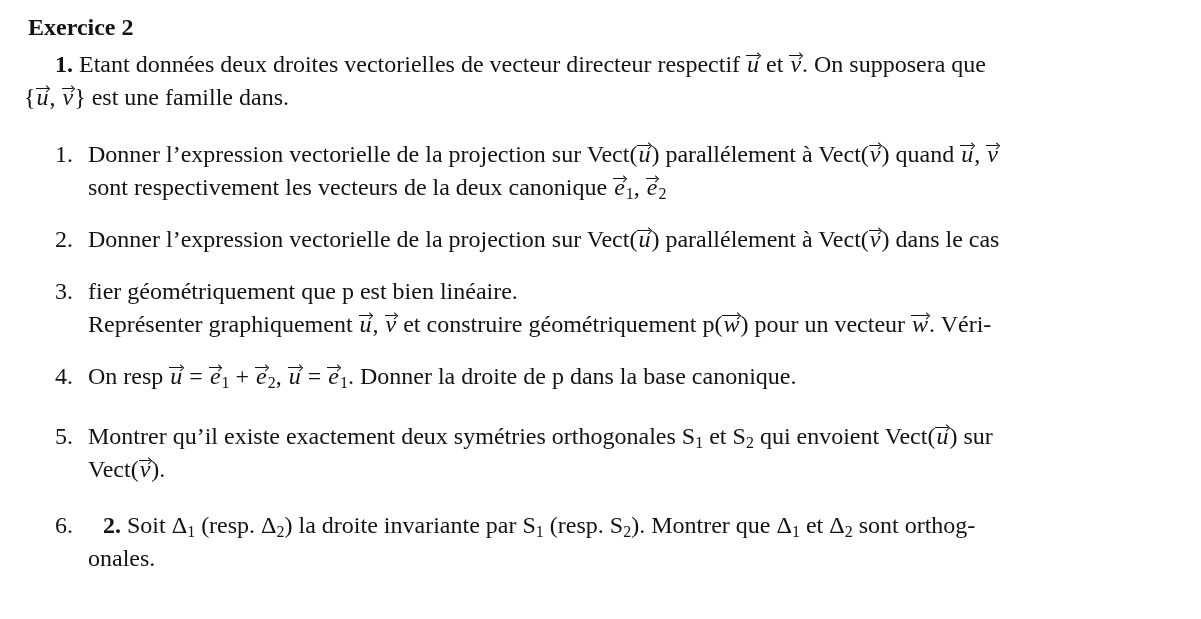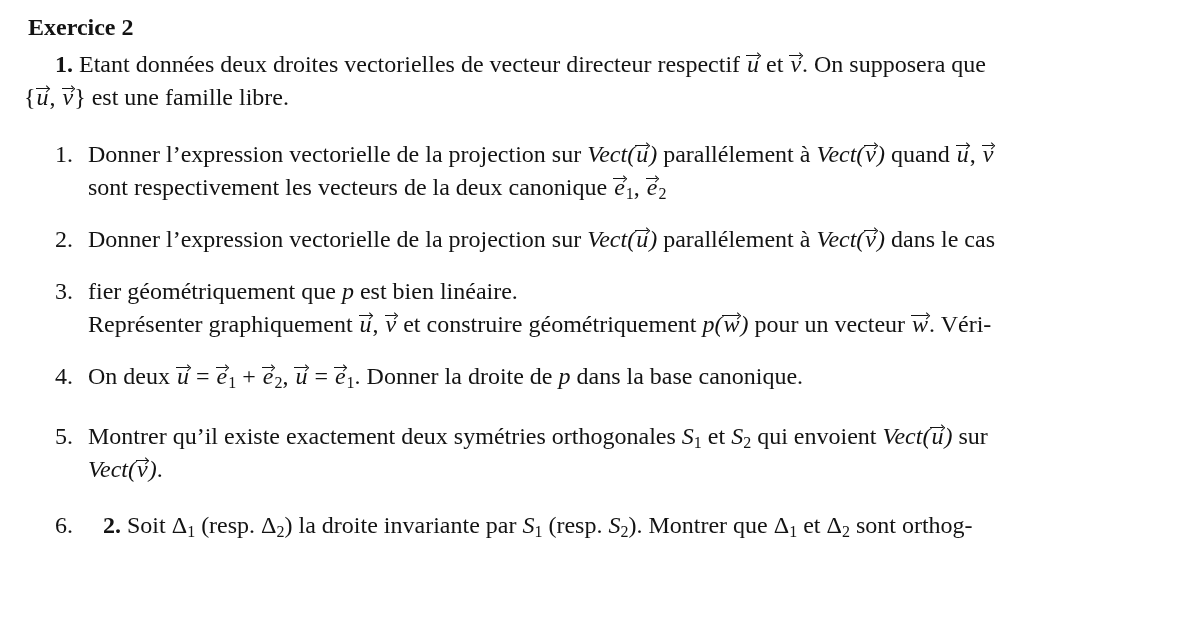--- a/index.html
+++ b/index.html
@@ -21,21 +21,21 @@
     margin: 4px;
   }
   .intro { margin: 0; }
   .line { white-space: nowrap; }
   .qlist { list-style: none; margin: 24px 0 0 0; padding: 0; }
   .qitem { display: flex; margin-top: 19px; }
   .qitem:nth-child(5) { margin-top: 27px; }
   .qitem:nth-child(6) { margin-top: 23px; }
   .marker { flex: 0 0 33px; margin-left: 31px; }
   .content { flex: 1; }
-  .it { font-style: italic; }
+  .it { }
   .bf { font-weight: bold; }
   .gap { display: inline-block; }
   sub { font-size: 16px; line-height: 0; vertical-align: -0.22em; font-style: normal; }
   .vec {
     position: relative;
     display: inline-block;
     font-style: italic;
     line-height: 1;
     padding: 0 1px;
     vertical-align: baseline;
@@ -57,21 +57,21 @@
   }
 </style>
 </head>
 <body>
 
 <div class="page">
   <h1 class="heading">Exercice 2</h1>
 
   <div class="intro">
       <div class="line"><span class="gap" style="width: 31px;"></span><span class="bf">1.</span><span> Etant données deux droites vectorielles de vecteur directeur respectif </span><span class="vec">u</span><span> et </span><span class="vec">v</span><span>. On supposera que</span></div>
-      <div class="line"><span>{</span><span class="vec">u</span><span>, </span><span class="vec">v</span><span>} est une famille libre.</span></div>
+      <div class="line"><span>{</span><span class="vec">u</span><span>, </span><span class="vec">v</span><span>} est une famille dans.</span></div>
     </div>
 
   <ol class="qlist">
     <li class="qitem">
       <span class="marker">1.</span>
       <div class="content">
           <div class="line"><span>Donner l’expression vectorielle de la projection sur </span><span class="it">Vect(</span><span class="vec">u</span><span class="it">)</span><span> parallélement à </span><span class="it">Vect(</span><span class="vec">v</span><span class="it">)</span><span> quand </span><span class="vec">u</span><span>, </span><span class="vec">v</span></div>
           <div class="line"><span>sont respectivement les vecteurs de la deux canonique </span><span class="vec">e</span><sub>1</sub><span>, </span><span class="vec">e</span><sub>2</sub></div>
         </div>
     </li>
@@ -84,30 +84,31 @@
     <li class="qitem">
       <span class="marker">3.</span>
       <div class="content">
           <div class="line"><span>fier géométriquement que </span><span class="it">p</span><span> est bien linéaire.</span></div>
           <div class="line"><span>Représenter graphiquement </span><span class="vec">u</span><span>, </span><span class="vec">v</span><span> et construire géométriquement </span><span class="it">p(</span><span class="vec">w</span><span class="it">)</span><span> pour un vecteur </span><span class="vec">w</span><span>. Véri-</span></div>
         </div>
     </li>
     <li class="qitem">
       <span class="marker">4.</span>
       <div class="content">
-          <div class="line"><span>On deux </span><span class="vec">u</span><span> = </span><span class="vec">e</span><sub>1</sub><span> + </span><span class="vec">e</span><sub>2</sub><span>, </span><span class="vec">u</span><span> = </span><span class="vec">e</span><sub>1</sub><span>. Donner la droite de </span><span class="it">p</span><span> dans la base canonique.</span></div>
+          <div class="line"><span>On resp </span><span class="vec">u</span><span> = </span><span class="vec">e</span><sub>1</sub><span> + </span><span class="vec">e</span><sub>2</sub><span>, </span><span class="vec">u</span><span> = </span><span class="vec">e</span><sub>1</sub><span>. Donner la droite de </span><span class="it">p</span><span> dans la base canonique.</span></div>
         </div>
     </li>
     <li class="qitem">
       <span class="marker">5.</span>
       <div class="content">
           <div class="line"><span>Montrer qu’il existe exactement deux symétries orthogonales </span><span class="it">S</span><sub>1</sub><span> et </span><span class="it">S</span><sub>2</sub><span> qui envoient </span><span class="it">Vect(</span><span class="vec">u</span><span class="it">)</span><span> sur</span></div>
           <div class="line"><span class="it">Vect(</span><span class="vec">v</span><span class="it">)</span><span>.</span></div>
         </div>
     </li>
     <li class="qitem">
       <span class="marker">6.</span>
       <div class="content">
           <div class="line"><span class="gap" style="width: 15px;"></span><span class="bf">2.</span><span> Soit Δ</span><sub>1</sub><span> (resp. Δ</span><sub>2</sub><span>) la droite invariante par </span><span class="it">S</span><sub>1</sub><span> (resp. </span><span class="it">S</span><sub>2</sub><span>). Montrer que Δ</span><sub>1</sub><span> et Δ</span><sub>2</sub><span> sont orthog-</span></div>
+          <div class="line"><span>onales.</span></div>
         </div>
     </li>
   </ol>
 </div>
 
 </body></html>

